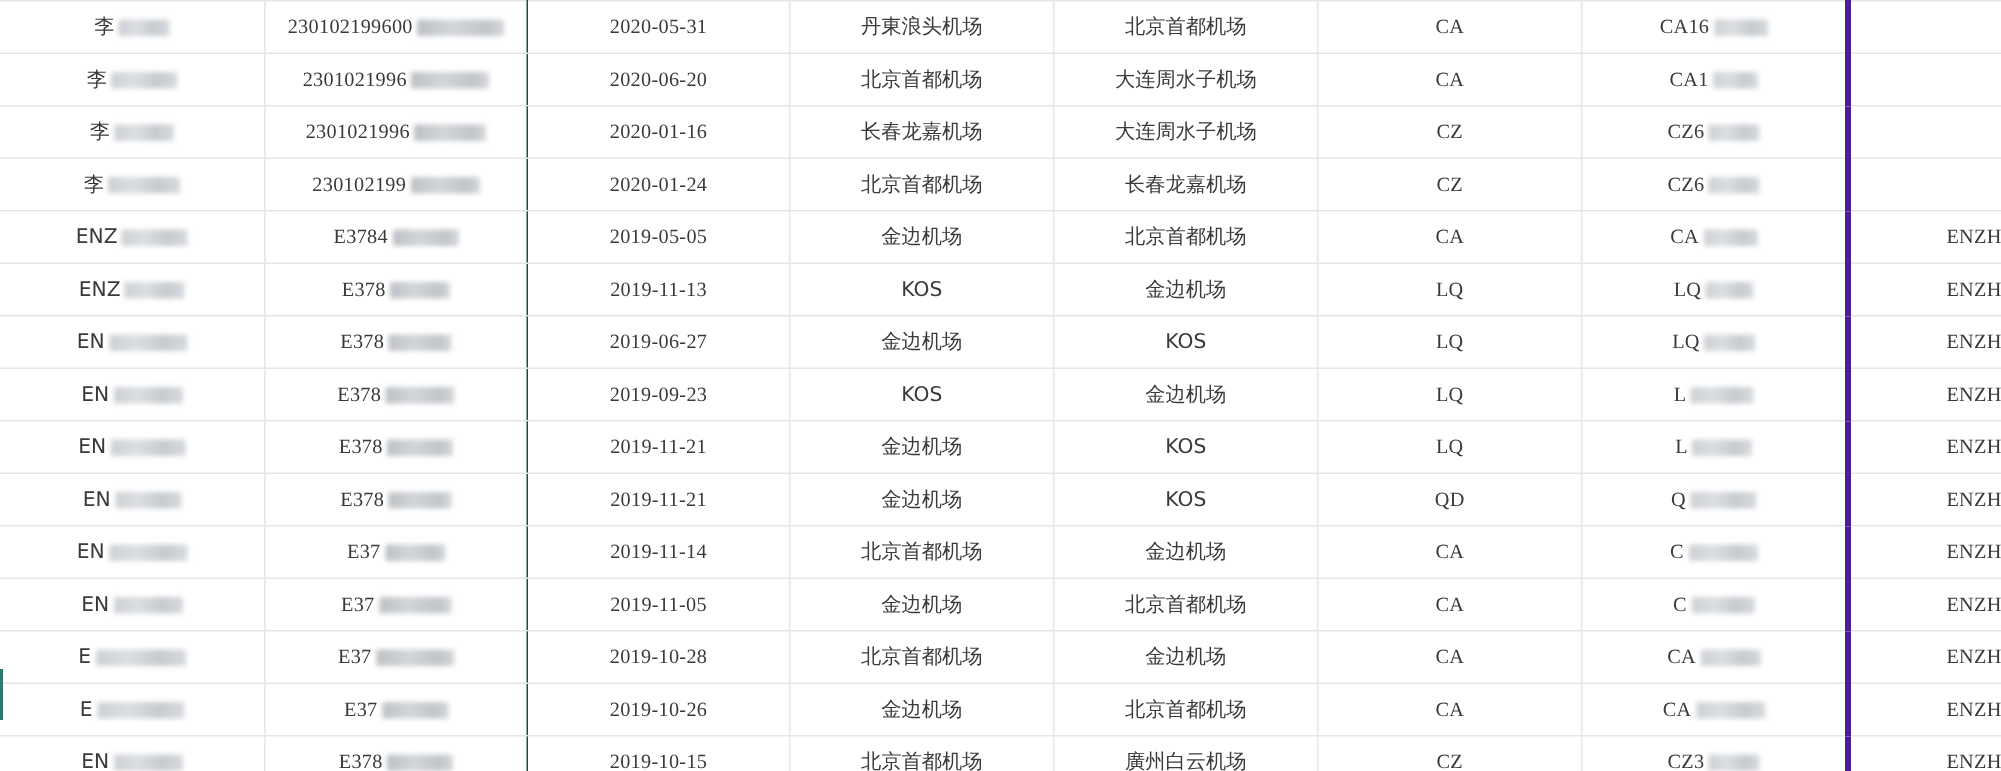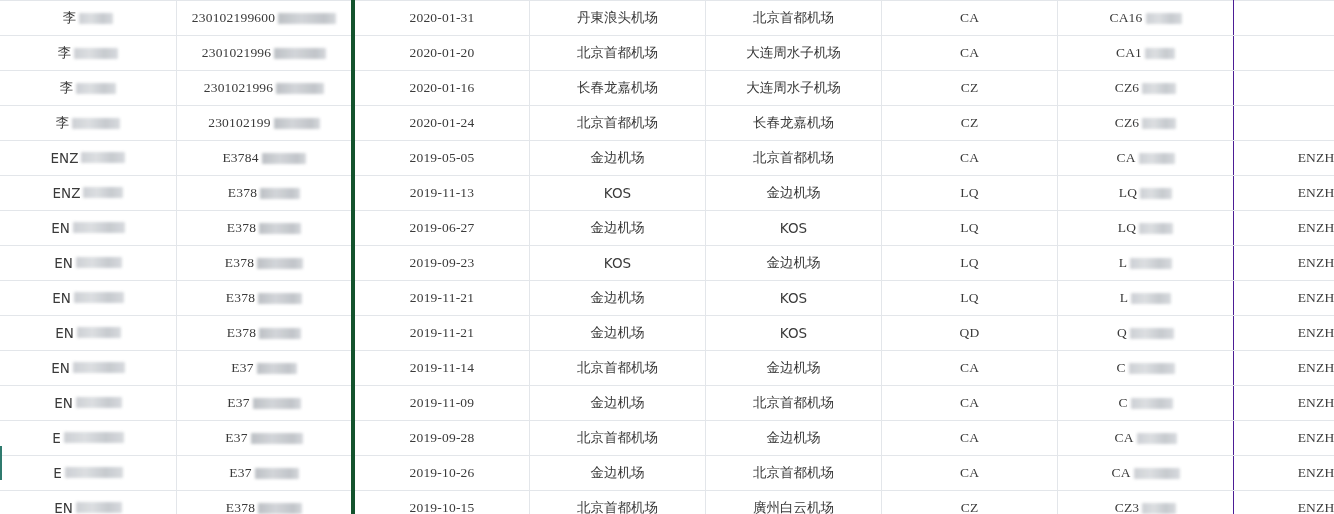--- a/index.html
+++ b/index.html
@@ -30,26 +30,26 @@
     border-bottom: 1px solid #e3e6ea;
     font-size: 13.5px;
     text-align: center;
     vertical-align: middle;
     padding: 0 4px;
     white-space: nowrap;
     overflow: hidden;
   }
   
   td.c0 { width: 168px; border-right: 1px solid #e3e6ea; }
-  td.c1 { width: 166px; border-right: 4px solid #14532d; }
+  td.c1 { width: 166px; border-right: 1px solid #14532d; }
   td.c2 { width: 166px; border-right: 1px solid #e3e6ea; }
   td.c3 { width: 167px; border-right: 1px solid #e3e6ea; }
   td.c4 { width: 167px; border-right: 1px solid #e3e6ea; }
   td.c5 { width: 167px; border-right: 1px solid #e3e6ea; }
-  td.c6 { width: 167px; border-right: 1px solid #4c1d95; margin-top: 32px; }
+  td.c6 { width: 167px; border-right: 4px solid #4c1d95; margin-top: 32px; }
   td.c7 { width: 166px; }
 
   .cell-inner {
     display: inline-flex;
     align-items: center;
     justify-content: center;
     gap: 2px;
     max-width: 100%;
   }
   .txt { display: inline-block; }
@@ -87,40 +87,40 @@
     <tbody>
         <tr class="first-row">
           <td class="c0"><span class="cell-inner">
               <span class="txt cn">李</span>
               <span class="blur" style="width: 34px;"></span>
             </span></td>
           <td class="c1"><span class="cell-inner">
               <span class="txt mono-ish">230102199600</span>
               <span class="blur dark" style="width: 58px;"></span>
             </span></td>
-          <td class="c2"><span class="txt mono-ish">2020-01-31</span></td>
+          <td class="c2"><span class="txt mono-ish">2020-05-31</span></td>
           <td class="c3"><span class="txt cn">丹東浪头机场</span></td>
           <td class="c4"><span class="txt cn">北京首都机场</span></td>
           <td class="c5"><span class="txt mono-ish">CA</span></td>
           <td class="c6"><span class="cell-inner">
               <span class="txt mono-ish">CA16</span>
               <span class="blur" style="width: 36px;"></span>
             </span></td>
           <td class="c7"><span class="txt mono-ish"></span></td>
         </tr>
         <tr>
           <td class="c0"><span class="cell-inner">
               <span class="txt cn">李</span>
               <span class="blur" style="width: 44px;"></span>
             </span></td>
           <td class="c1"><span class="cell-inner">
               <span class="txt mono-ish">2301021996</span>
               <span class="blur dark" style="width: 52px;"></span>
             </span></td>
-          <td class="c2"><span class="txt mono-ish">2020-01-20</span></td>
+          <td class="c2"><span class="txt mono-ish">2020-06-20</span></td>
           <td class="c3"><span class="txt cn">北京首都机场</span></td>
           <td class="c4"><span class="txt cn">大连周水子机场</span></td>
           <td class="c5"><span class="txt mono-ish">CA</span></td>
           <td class="c6"><span class="cell-inner">
               <span class="txt mono-ish">CA1</span>
               <span class="blur" style="width: 30px;"></span>
             </span></td>
           <td class="c7"><span class="txt mono-ish"></span></td>
         </tr>
         <tr>
@@ -296,40 +296,40 @@
         </tr>
         <tr>
           <td class="c0"><span class="cell-inner">
               <span class="txt cn">EN</span>
               <span class="blur" style="width: 46px;"></span>
             </span></td>
           <td class="c1"><span class="cell-inner">
               <span class="txt mono-ish">E37</span>
               <span class="blur dark" style="width: 48px;"></span>
             </span></td>
-          <td class="c2"><span class="txt mono-ish">2019-11-09</span></td>
+          <td class="c2"><span class="txt mono-ish">2019-11-05</span></td>
           <td class="c3"><span class="txt cn">金边机场</span></td>
           <td class="c4"><span class="txt cn">北京首都机场</span></td>
           <td class="c5"><span class="txt mono-ish">CA</span></td>
           <td class="c6"><span class="cell-inner">
               <span class="txt mono-ish">C</span>
               <span class="blur" style="width: 42px;"></span>
             </span></td>
           <td class="c7"><span class="txt mono-ish">ENZHU</span></td>
         </tr>
         <tr>
           <td class="c0"><span class="cell-inner">
               <span class="txt cn">E</span>
               <span class="blur" style="width: 60px;"></span>
             </span></td>
           <td class="c1"><span class="cell-inner">
               <span class="txt mono-ish">E37</span>
               <span class="blur dark" style="width: 52px;"></span>
             </span></td>
-          <td class="c2"><span class="txt mono-ish">2019-09-28</span></td>
+          <td class="c2"><span class="txt mono-ish">2019-10-28</span></td>
           <td class="c3"><span class="txt cn">北京首都机场</span></td>
           <td class="c4"><span class="txt cn">金边机场</span></td>
           <td class="c5"><span class="txt mono-ish">CA</span></td>
           <td class="c6"><span class="cell-inner">
               <span class="txt mono-ish">CA</span>
               <span class="blur" style="width: 40px;"></span>
             </span></td>
           <td class="c7"><span class="txt mono-ish">ENZHU</span></td>
         </tr>
         <tr>

